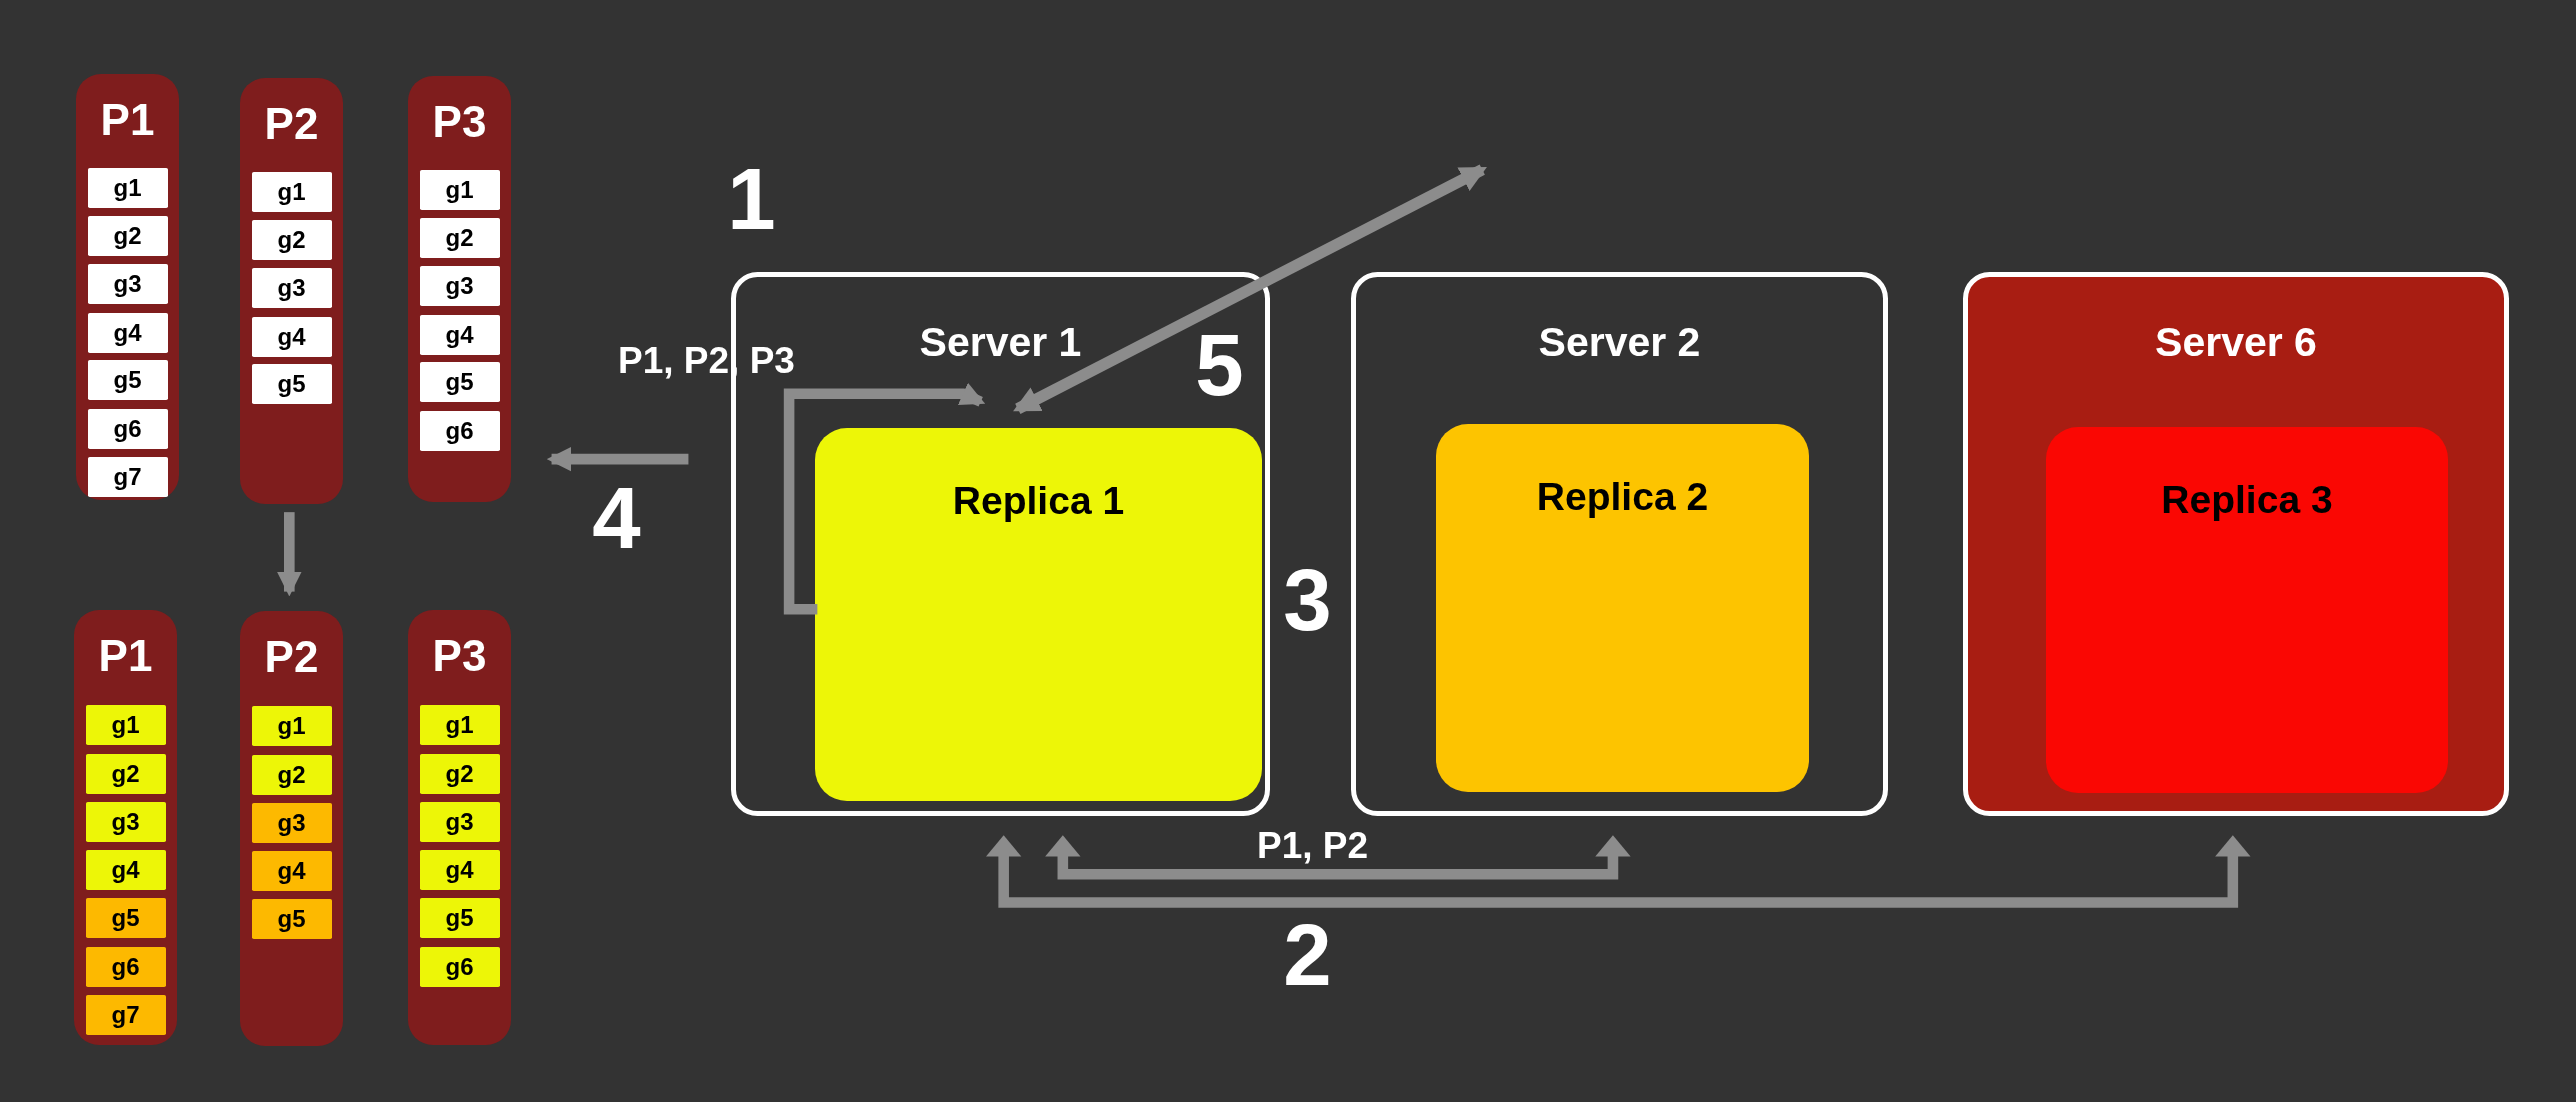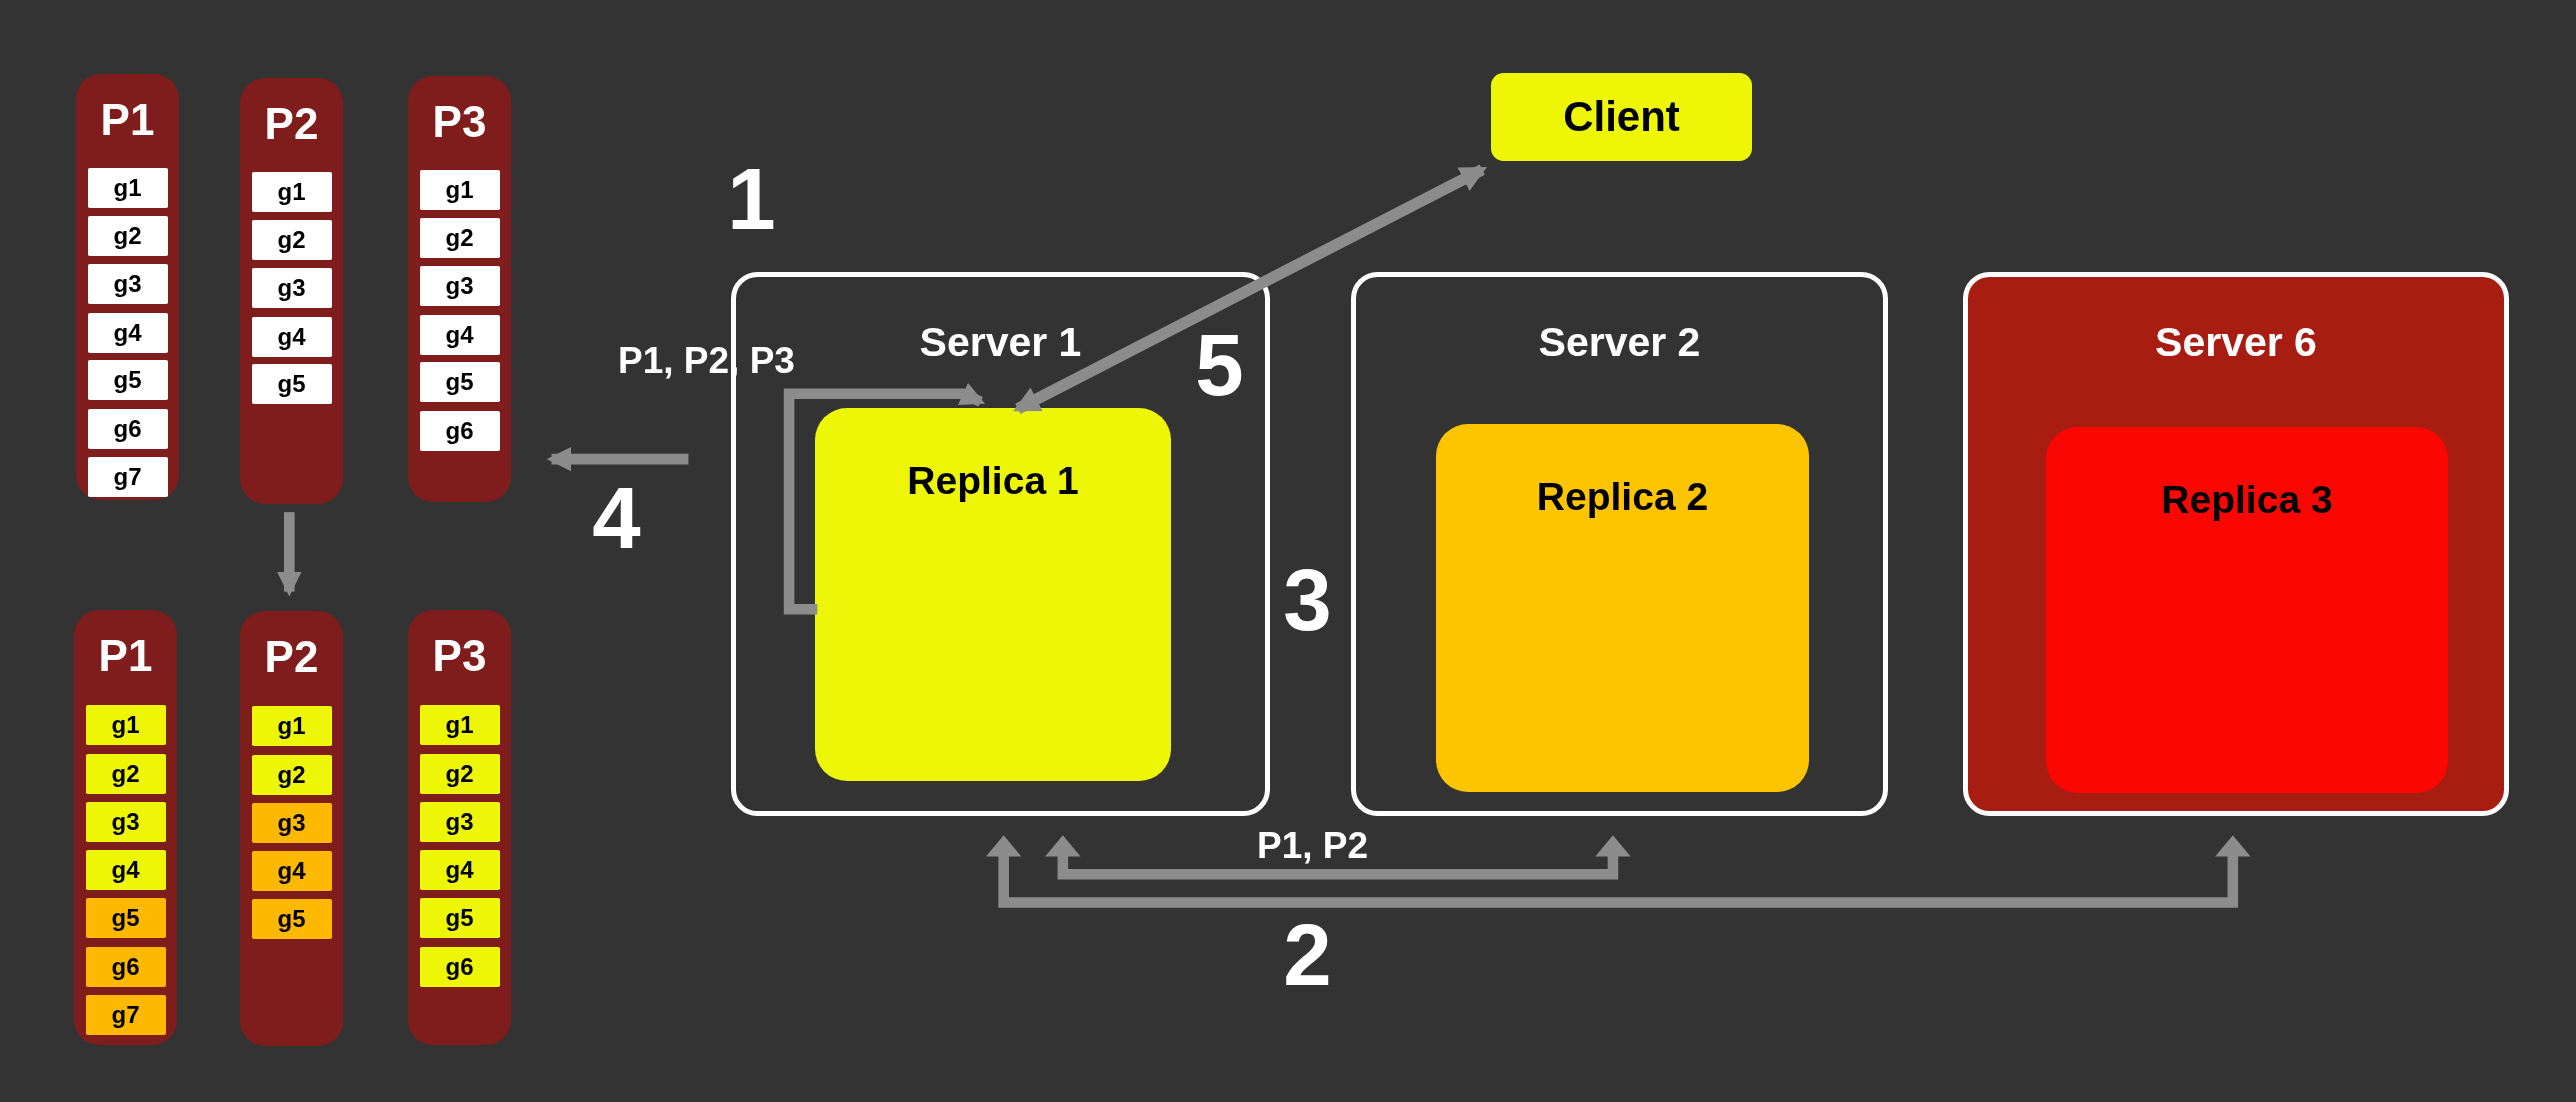--- a/index.html
+++ b/index.html
@@ -94,33 +94,30 @@
   <div class="server" style="left:731px;width:539px;">
     <div class="server-label">Server 1</div>
   </div>
   <div class="server" style="left:1351px;width:537px;">
     <div class="server-label">Server 2</div>
   </div>
   <div class="server" style="left: 1963px; width: 546px; background: rgb(168, 29, 18);">
     <div class="server-label">Server 6</div>
   </div>
 
-  <div class="replica" style="left: 815px; top: 408px; width: 356px; height: 373px; background: rgb(237, 246, 7);">
+  <div class="replica" style="left: 815px; top: 428px; width: 447px; height: 373px; background: rgb(237, 246, 7);">
     <div class="replica-label">Replica 1</div>
   </div>
   <div class="replica" style="left: 1436px; top: 424px; width: 373px; height: 368px; background: rgb(253, 196, 0);">
     <div class="replica-label">Replica 2</div>
   </div>
   <div class="replica" style="left: 2046px; top: 427px; width: 402px; height: 366px; background: rgb(250, 7, 3);">
     <div class="replica-label">Replica 3</div>
   </div>
 
-  <div class="client" style="background: rgb(237, 246, 7);">
-    <span>Client</span>
-  </div>
 
   <div class="bignum" style="left:716px;top:155px;">1</div>
   <div class="bignum" style="left:1272px;top:911px;">2</div>
   <div class="bignum" style="left:1272px;top:556px;">3</div>
   <div class="bignum" style="left:581px;top:474px;">4</div>
   <div class="bignum" style="left:1184px;top:321px;">5</div>
 
   <div class="wlabel" style="left:618px;top:340px;font-size:37px;">P1, P2, P3</div>
   <div class="wlabel" style="left:1257px;top:825px;font-size:37px;">P1, P2</div>
 

